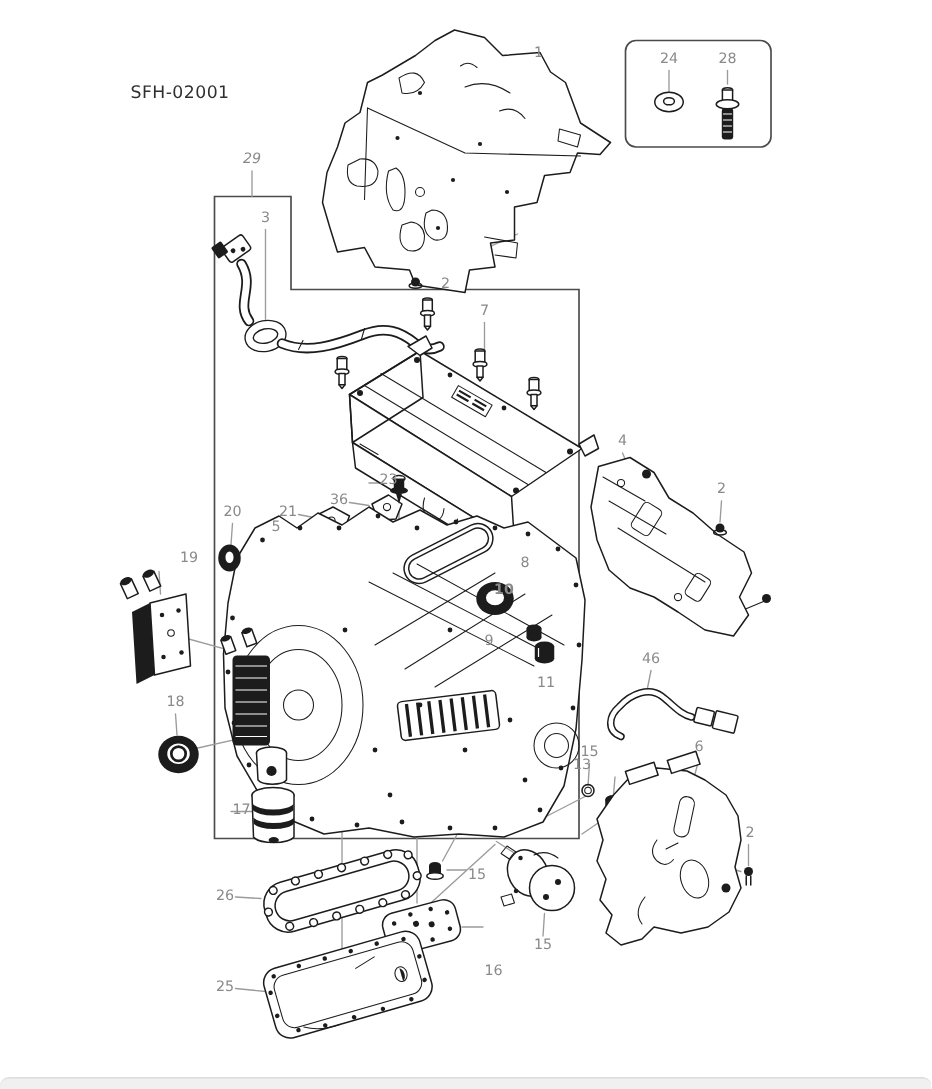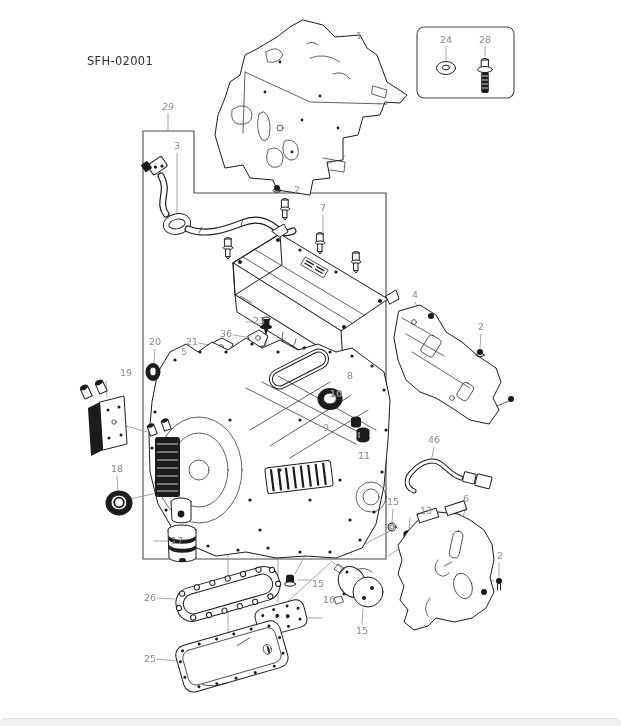--- a/index.html
+++ b/index.html
@@ -479,25 +479,25 @@
       <div class="callout" style="left: 177px; top: 146px;">3</div>
       <div class="callout" style="left: 415px; top: 295px;">4</div>
       <div class="callout" style="left: 184px; top: 352px;">5</div>
       <div class="callout" style="left: 466px; top: 499px;">6</div>
       <div class="callout" style="left: 323px; top: 208px;">7</div>
       <div class="callout" style="left: 350px; top: 376px;">8</div>
       <div class="callout" style="left: 326px; top: 428px;">9</div>
       <div class="callout" style="left: 336px; top: 394px; font-weight: bold;">10</div>
       <div class="callout" style="left: 364px; top: 456px;">11</div>
       <div class="callout" style="left: 393px; top: 502px;">15</div>
-      <div class="callout" style="left: 426px; top: 511px;">13</div>
+      <div class="callout" style="left: 388px; top: 511px;">13</div>
       <div class="callout" style="left: 362px; top: 631px;">15</div>
       <div class="callout" style="left: 318px; top: 584px;">15</div>
-      <div class="callout" style="left: 329px; top: 600px;">16</div>
-      <div class="callout" style="left: 161px; top: 541px; margin-left: 16px;">17</div>
+      <div class="callout" style="left: 329px; top: 648px;">16</div>
+      <div class="callout" style="left: 161px; top: 541px;">17</div>
       <div class="callout" style="left: 117px; top: 469px;">18</div>
       <div class="callout" style="left: 106px; top: 373px; margin-left: 20px;">19</div>
       <div class="callout" style="left: 155px; top: 342px;">20</div>
       <div class="callout" style="left: 192px; top: 342px;">21</div>
       <div class="callout" style="left: 226px; top: 334px;">36</div>
       <div class="callout" style="left: 239px; top: 321px; margin-left: 20px;">23</div>
       <div class="callout" style="left: 446px; top: 40px; text-align: right;">24</div>
       <div class="callout" style="left: 150px; top: 659px;">25</div>
       <div class="callout" style="left: 150px; top: 598px;">26</div>
       <div class="callout" style="left: 434px; top: 440px;">46</div>

